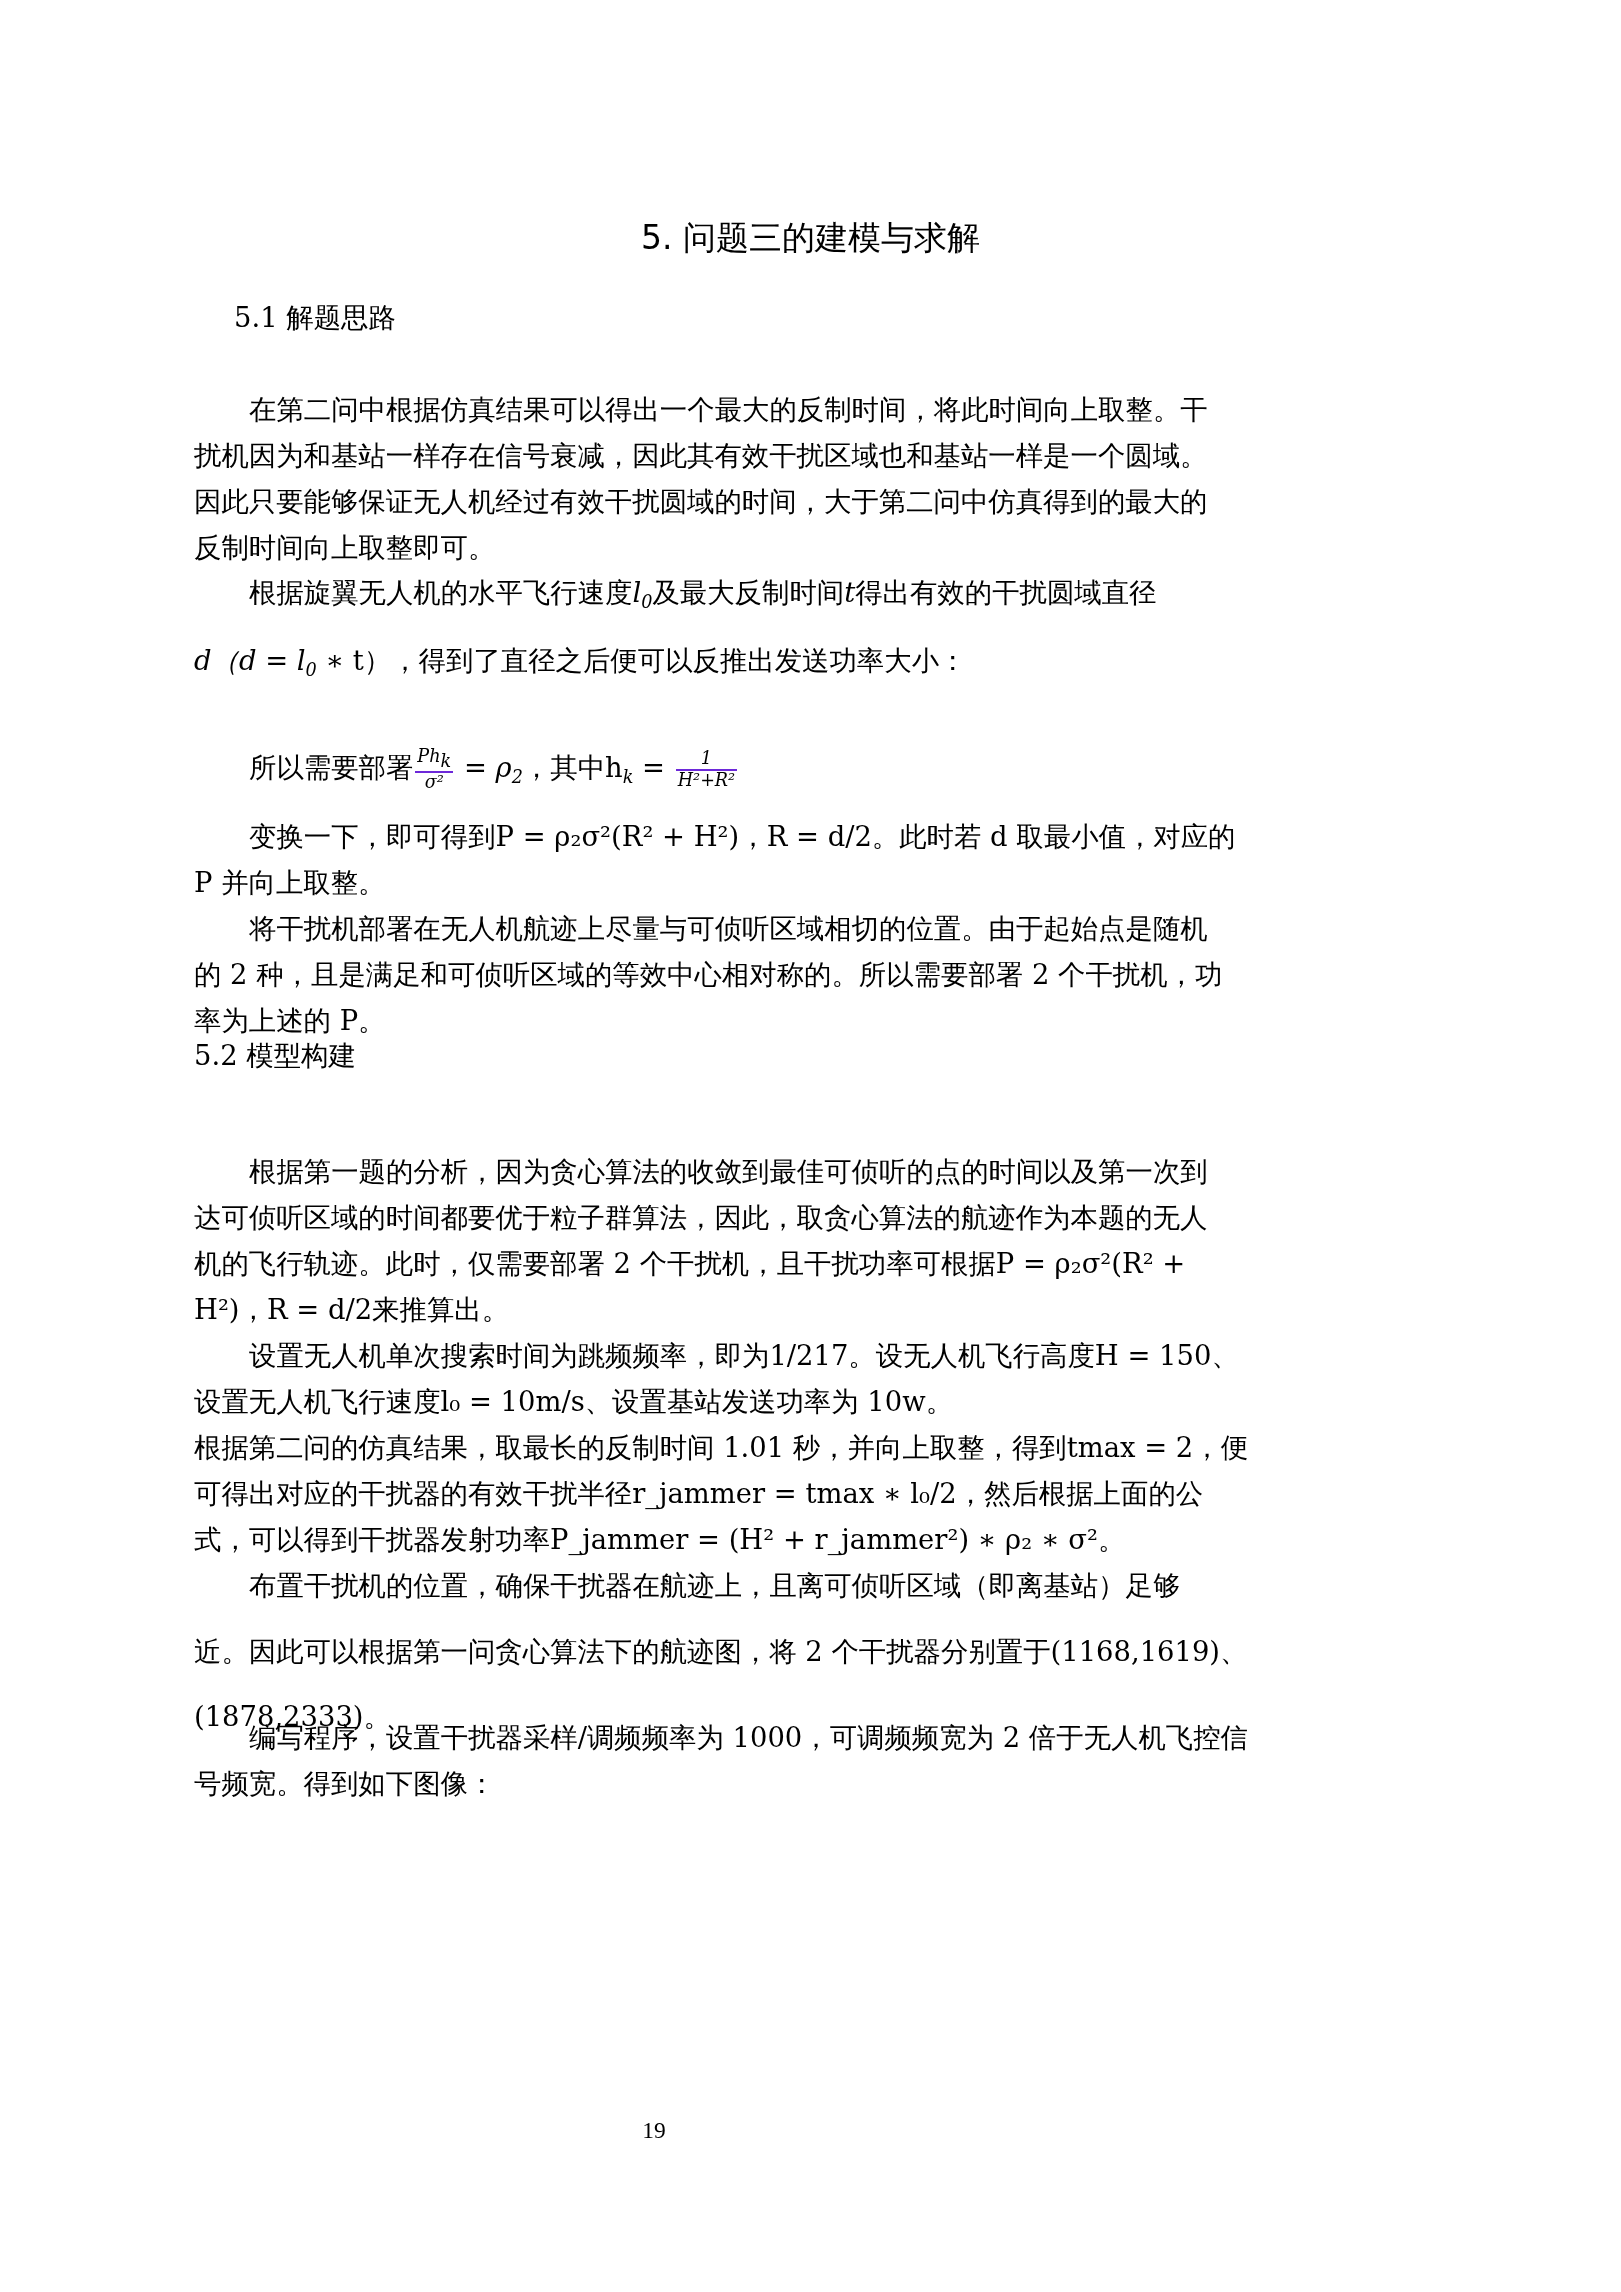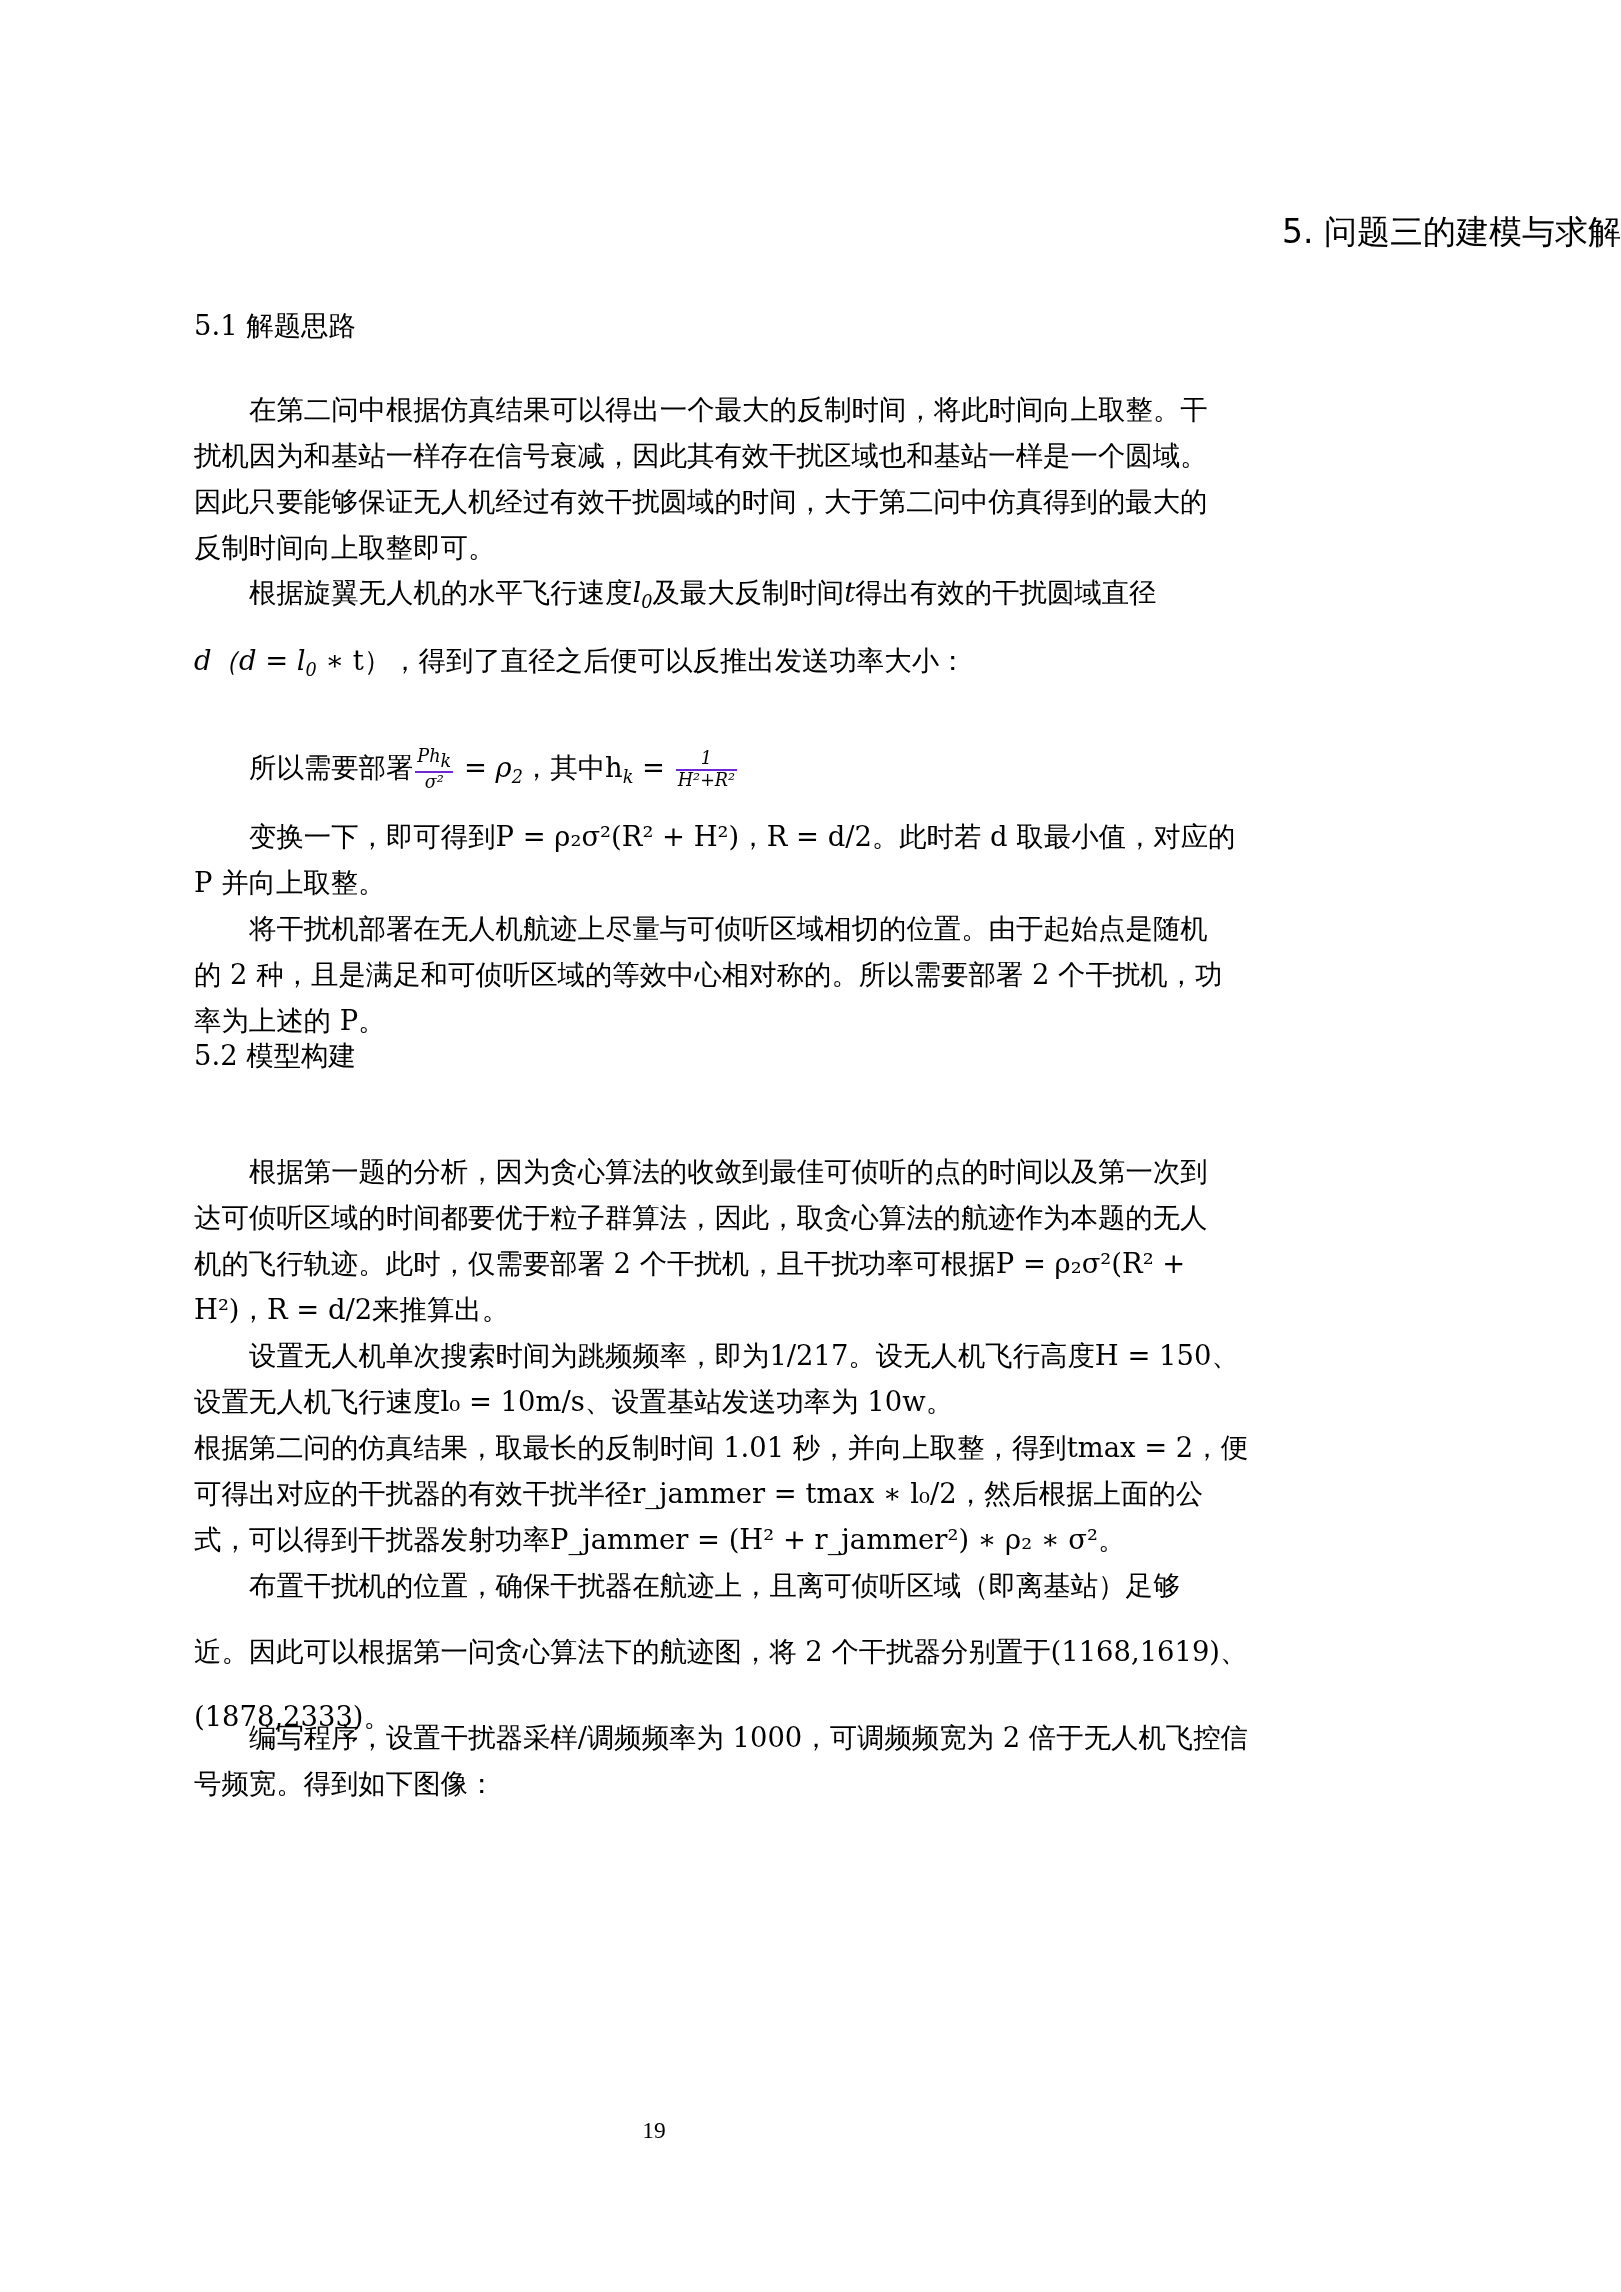--- a/index.html
+++ b/index.html
@@ -3,22 +3,22 @@
   <meta charset="utf-8">
   <style>
     html, body { margin: 0; padding: 0; background: #ffffff; }
     body {
       width: 1621px; height: 2293px; position: relative; overflow: hidden;
       font-family: "DejaVu Serif", "Liberation Serif", serif;
       color: #000;
     }
     .page { position: absolute; left: 0; top: 0; width: 1621px; height: 2293px; }
     .title {
-      position: absolute; left: 0; width: 1621px; top: 208px;
-      text-align: right; font-family: "DejaVu Sans", "Liberation Sans", sans-serif;
+      position: absolute; left: 0; width: 1621px; top: 214px;
+      text-align: center; font-family: "DejaVu Sans", "Liberation Sans", sans-serif;
       font-size: 33px; line-height: 47px;
     }
     .h2 {
       position: absolute; left: 194px; font-size: 27.4px; line-height: 39px;
       font-family: "DejaVu Serif", "Liberation Serif", serif;
     }
     .para {
       position: absolute; left: 194px; width: 1233px;
       font-size: 27.4px; line-height: 46px; text-align: justify;
     }
@@ -34,21 +34,21 @@
       font-size: 23.5px; font-family: "Liberation Serif", serif;
     }
   </style>
 </head>
 <body>
 
 <div class="page">
 
   <div class="title">5. 问题三的建模与求解</div>
 
-  <div class="h2" style="top:306px;">5.1 解题思路</div>
+  <div class="h2" style="top:298px;margin-left:40px;">5.1 解题思路</div>
 
   <div class="para" style="top:387px;">
     <div class="line indent">在第二问中根据仿真结果可以得出一个最大的反制时间，将此时间向上取整。干</div>
     <div class="line">扰机因为和基站一样存在信号衰减，因此其有效干扰区域也和基站一样是一个圆域。</div>
     <div class="line">因此只要能够保证无人机经过有效干扰圆域的时间，大于第二问中仿真得到的最大的</div>
     <div class="line">反制时间向上取整即可。</div>
   </div>
 
   <div class="para" style="top:570px;">
     <div class="line indent">

